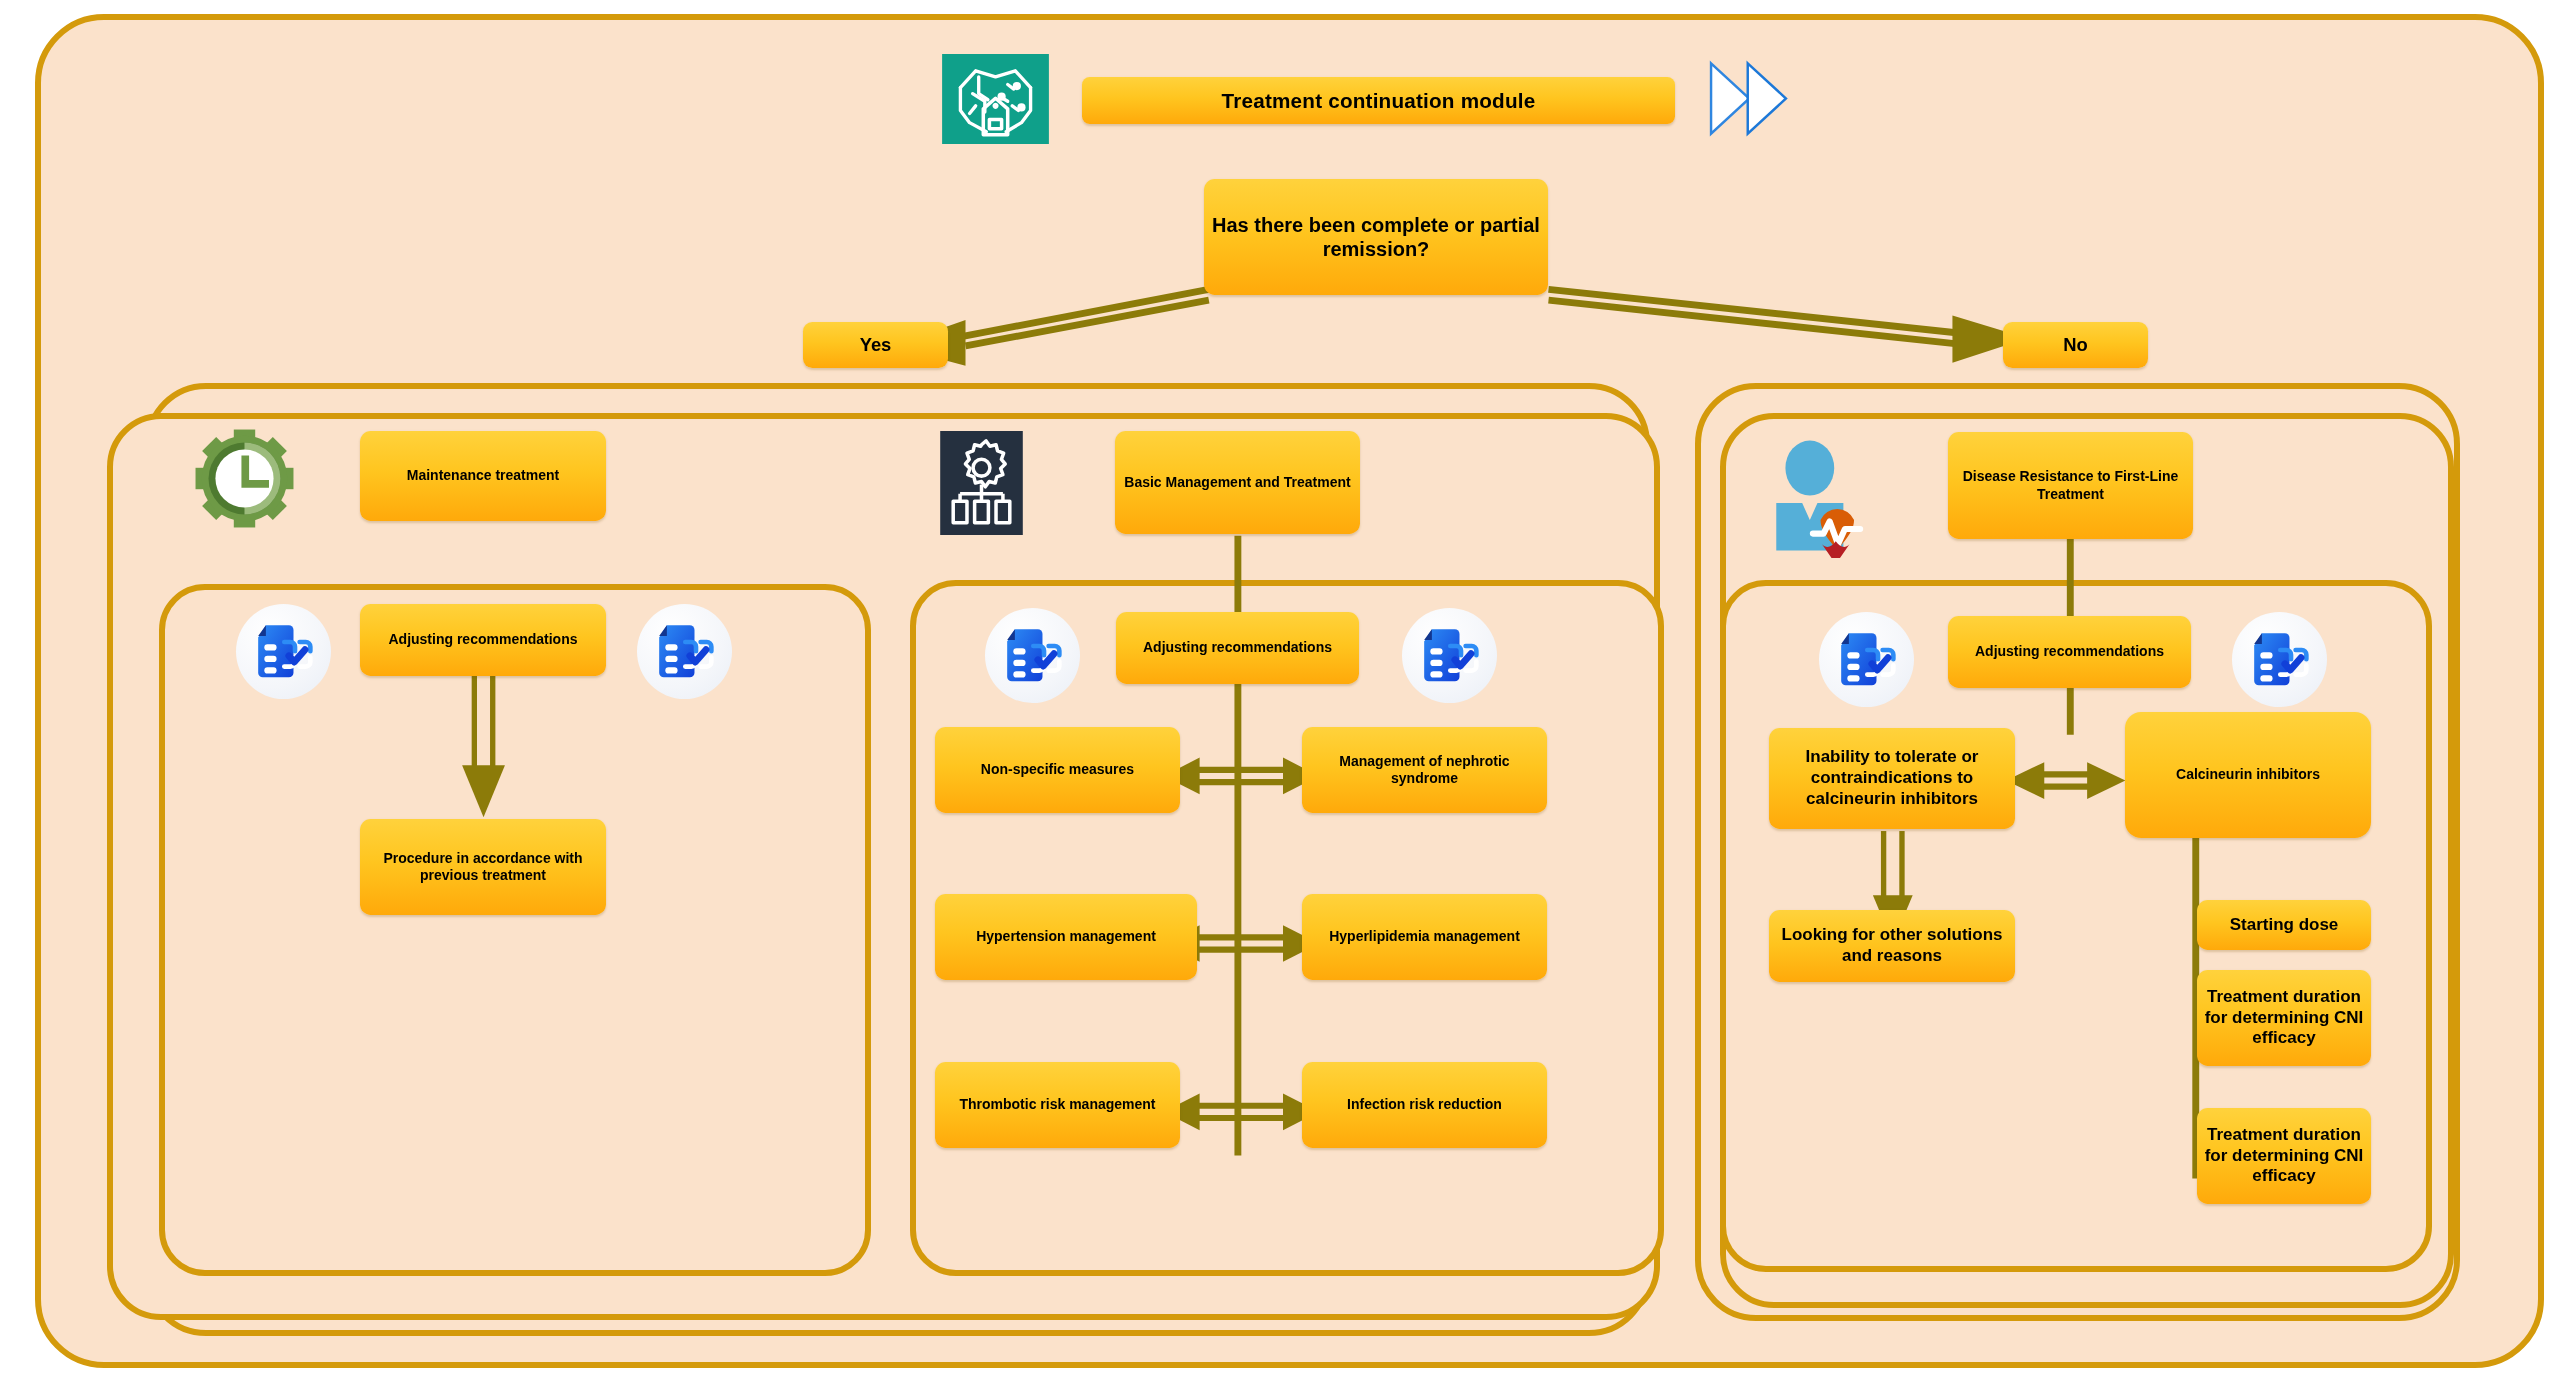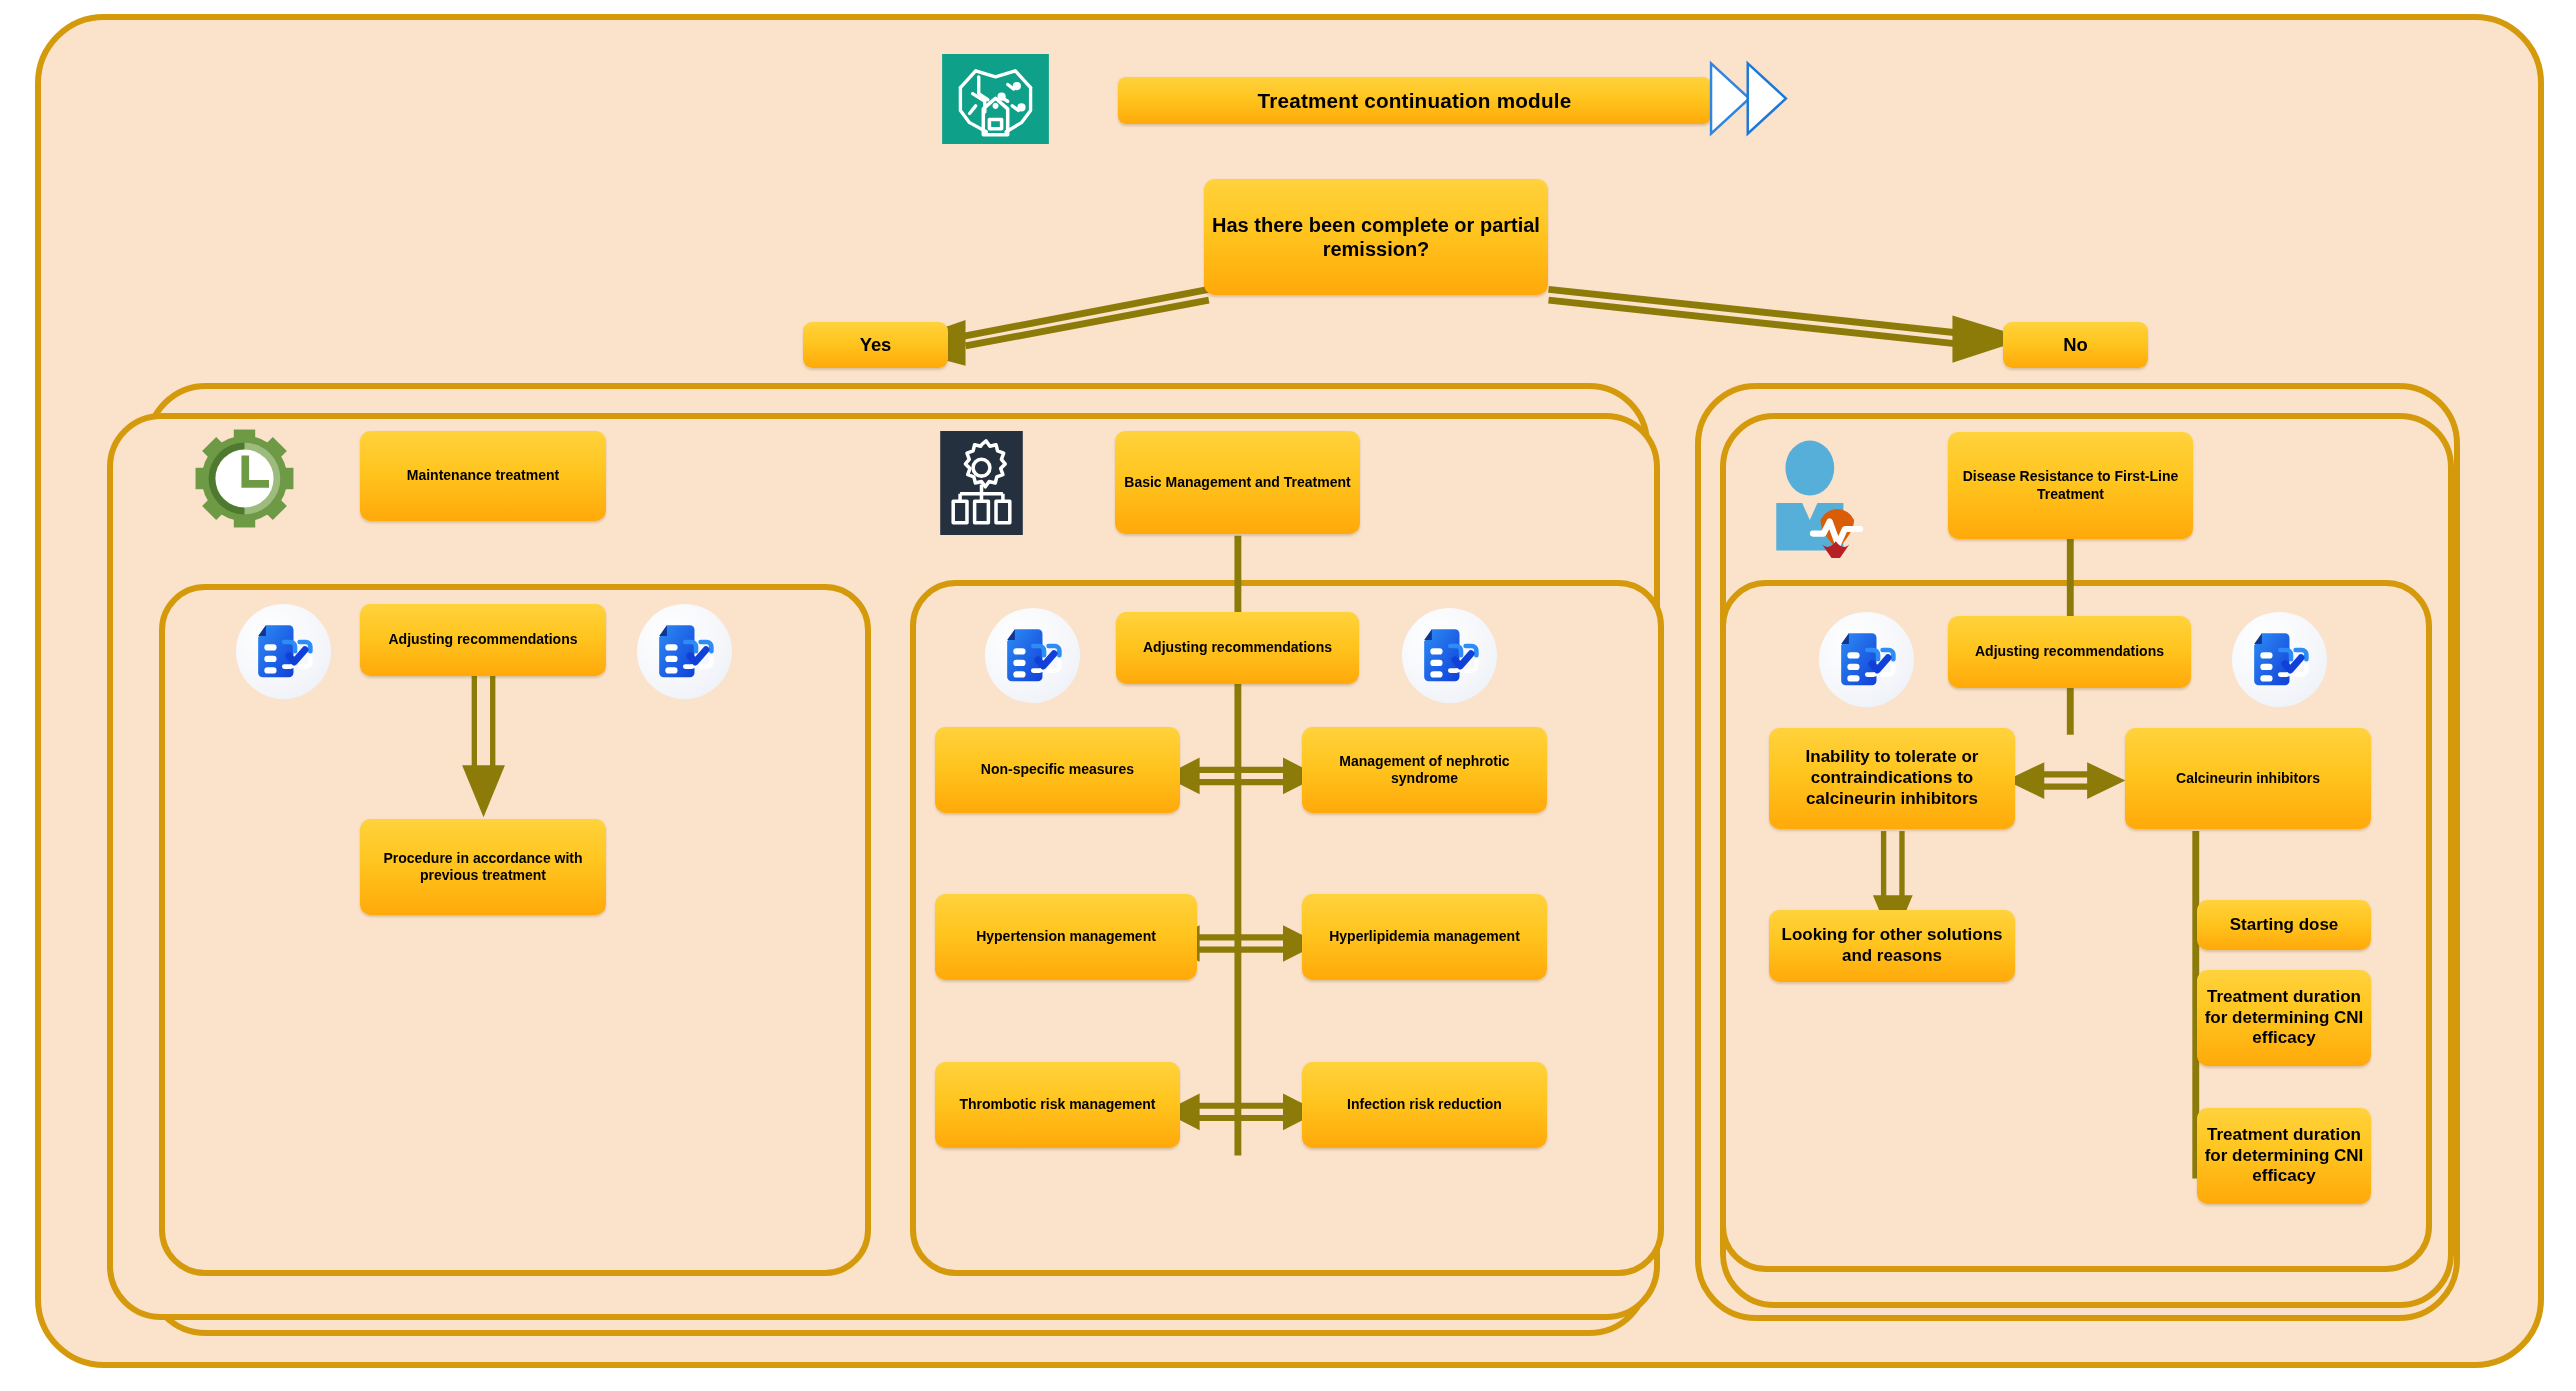--- a/index.html
+++ b/index.html
@@ -16,21 +16,21 @@
   
   .box{position:absolute;box-sizing:border-box;
        background:linear-gradient(180deg,#FFD23C 0%,#FFC51F 45%,#FFA90A 100%);
        border-radius:10.7px;
        display:flex;align-items:center;justify-content:center;
        text-align:center;color:#000;font-weight:bold;
        font-family:"Liberation Sans",sans-serif;
        line-height:1.22;padding:4.6px 6.1px;
        box-shadow:0 1.5px 2.3px rgba(120,80,0,.22);}
 
-  .box.header{border-radius:7.7px;font-size:20.7px;letter-spacing:0.2px;margin-left:36px;}
+  .box.header{border-radius:7.7px;font-size:20.7px;letter-spacing:0.2px;}
   .box.decision{font-size:20px;}
   .box.yesno{font-size:18.4px;border-radius:9.2px;}
   .box.node{font-size:14px;}
   .box.small{font-size:17px;}
 
   
   svg.wires{position:absolute;left:0;top:0;width:2576px;height:1392px;pointer-events:none;}
 
   
   .icon{position:absolute;}
@@ -364,21 +364,21 @@
         <path d="M76,50 v6 a6,6 0 0,1 -6,6 h-8" stroke="#ffffff"></path>
       </g>
       <path d="M48,48 l7,8 l14,-16" fill="none" stroke="#1140D8" stroke-width="9" stroke-linecap="round" stroke-linejoin="round"></path>
     </svg>
   </div>
 
   <div class="box small" style="left:1769px;top:728px;width:246px;height:101px;">Inability to tolerate or contraindications to calcineurin inhibitors</div>
 
   <div class="box small" style="left:1769px;top:910px;width:246px;height:72px;">Looking for other solutions and reasons</div>
 
-  <div class="box node" style="left:2125px;top:728px;width:246px;height:101px;">Calcineurin inhibitors</div>
+  <div class="box node" style="left:2125px;top:712px;width:246px;height:126px;border-radius:16px;">Calcineurin inhibitors</div>
 
   <div class="box small" style="left:2197px;top:900px;width:174px;height:50px;">Starting dose</div>
 
   <div class="box small" style="left:2197px;top:970px;width:174px;height:96px;">Treatment duration for determining CNI efficacy</div>
 
   <div class="box small" style="left:2197px;top:1108px;width:174px;height:96px;">Treatment duration for determining CNI efficacy</div>
 
 </div>
 
 

